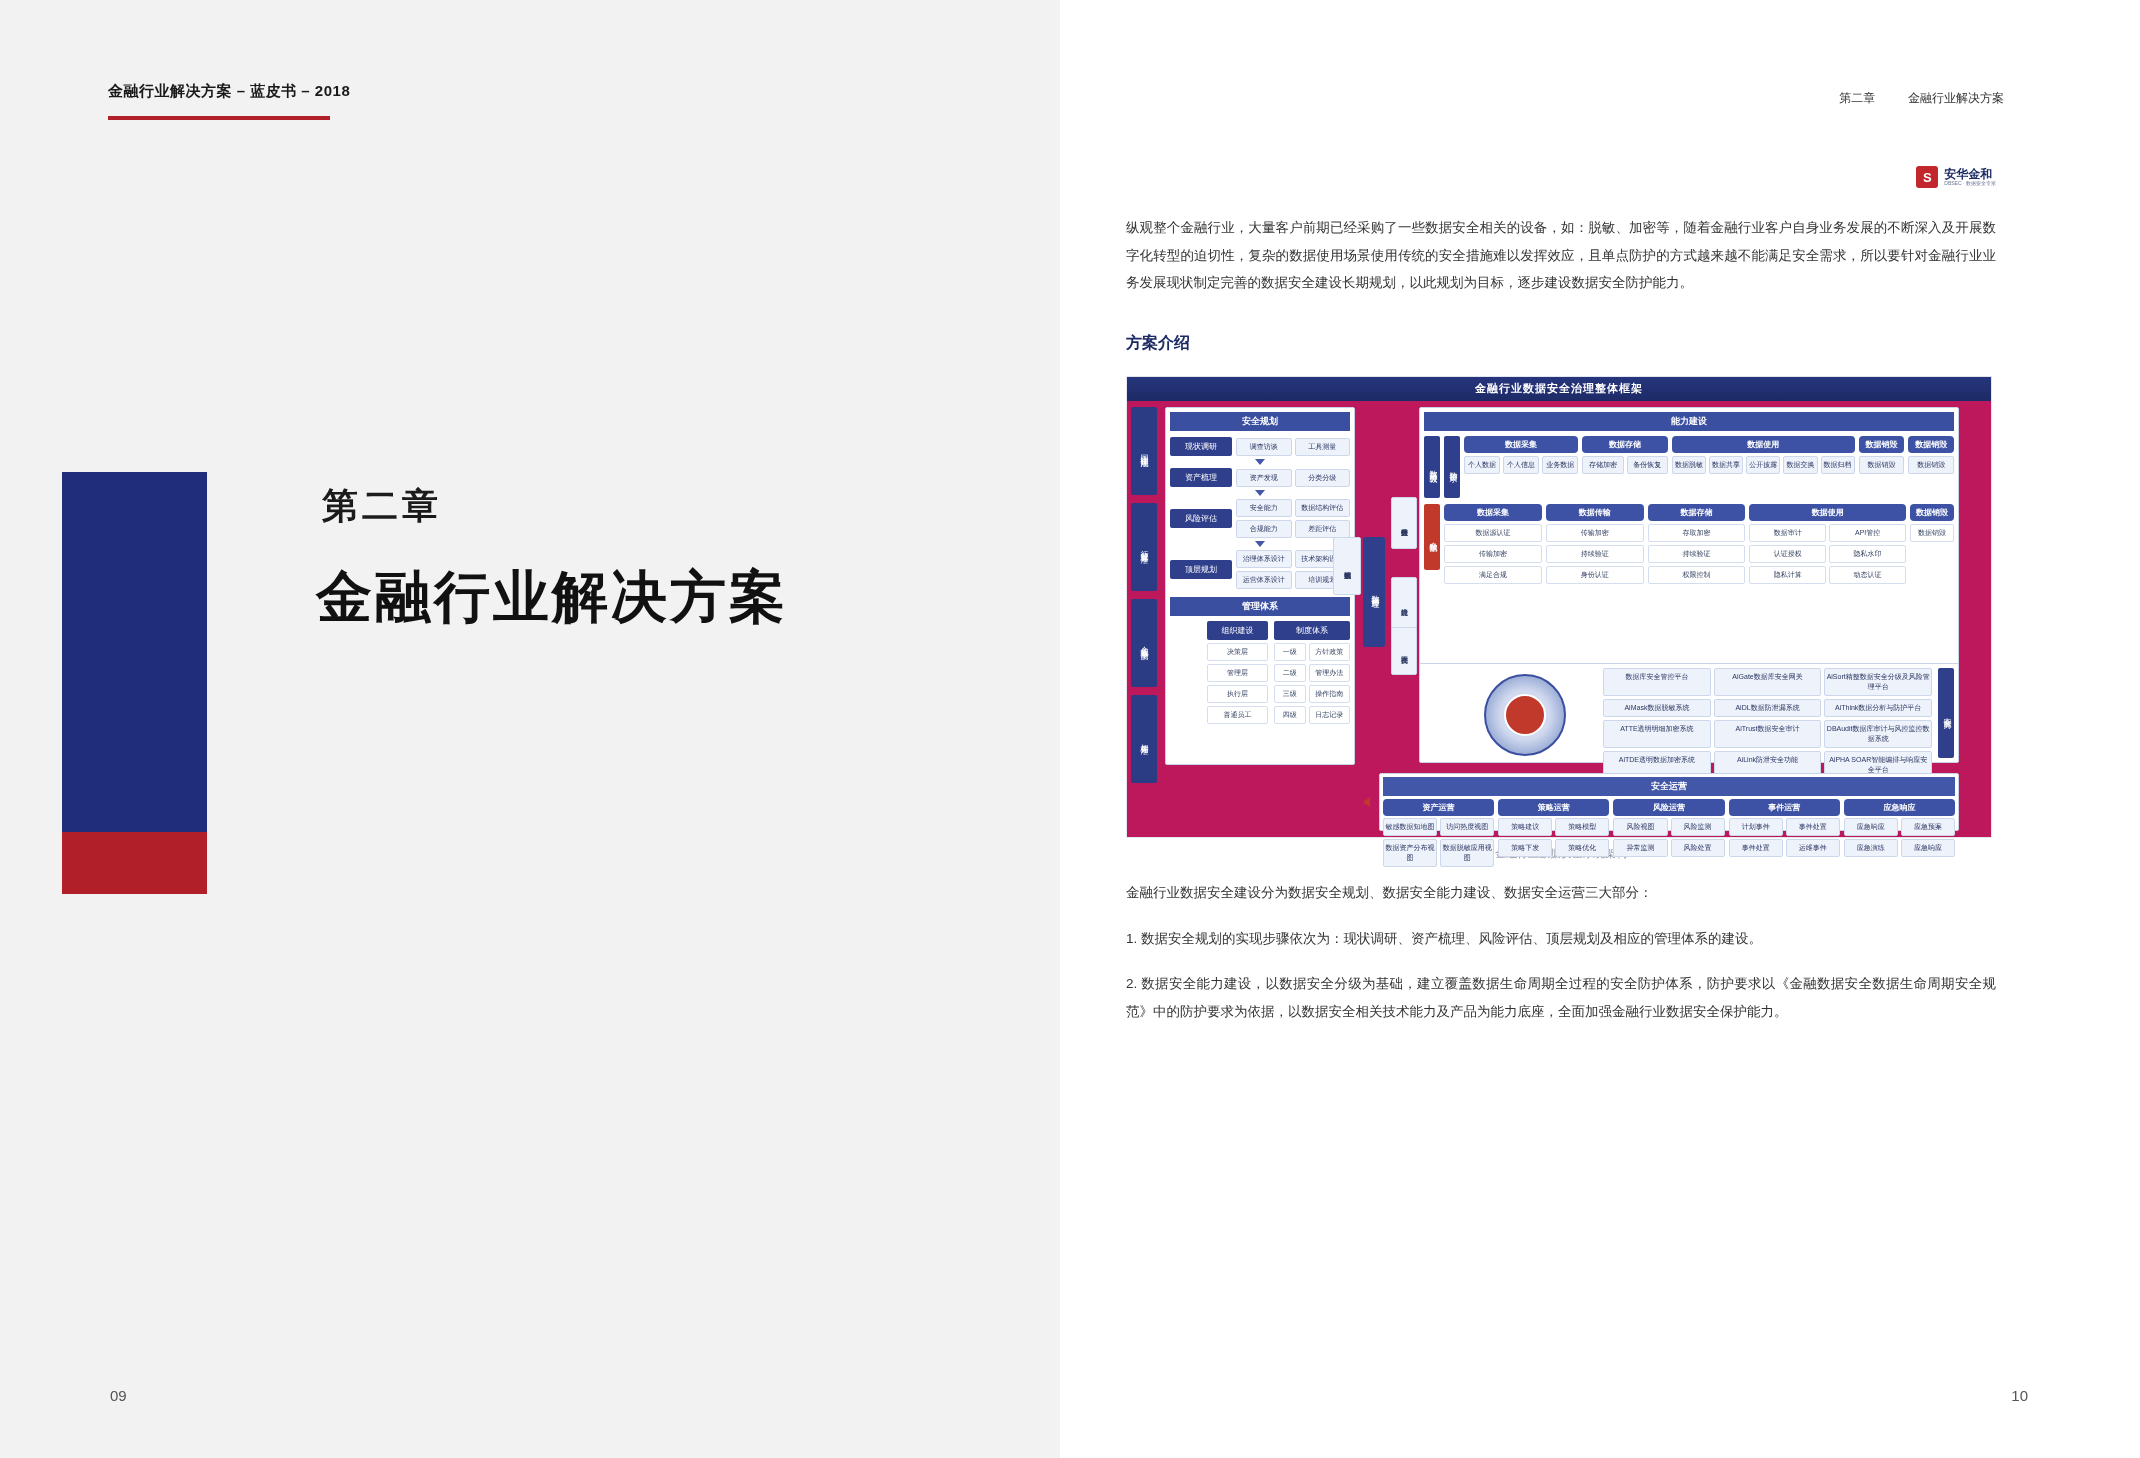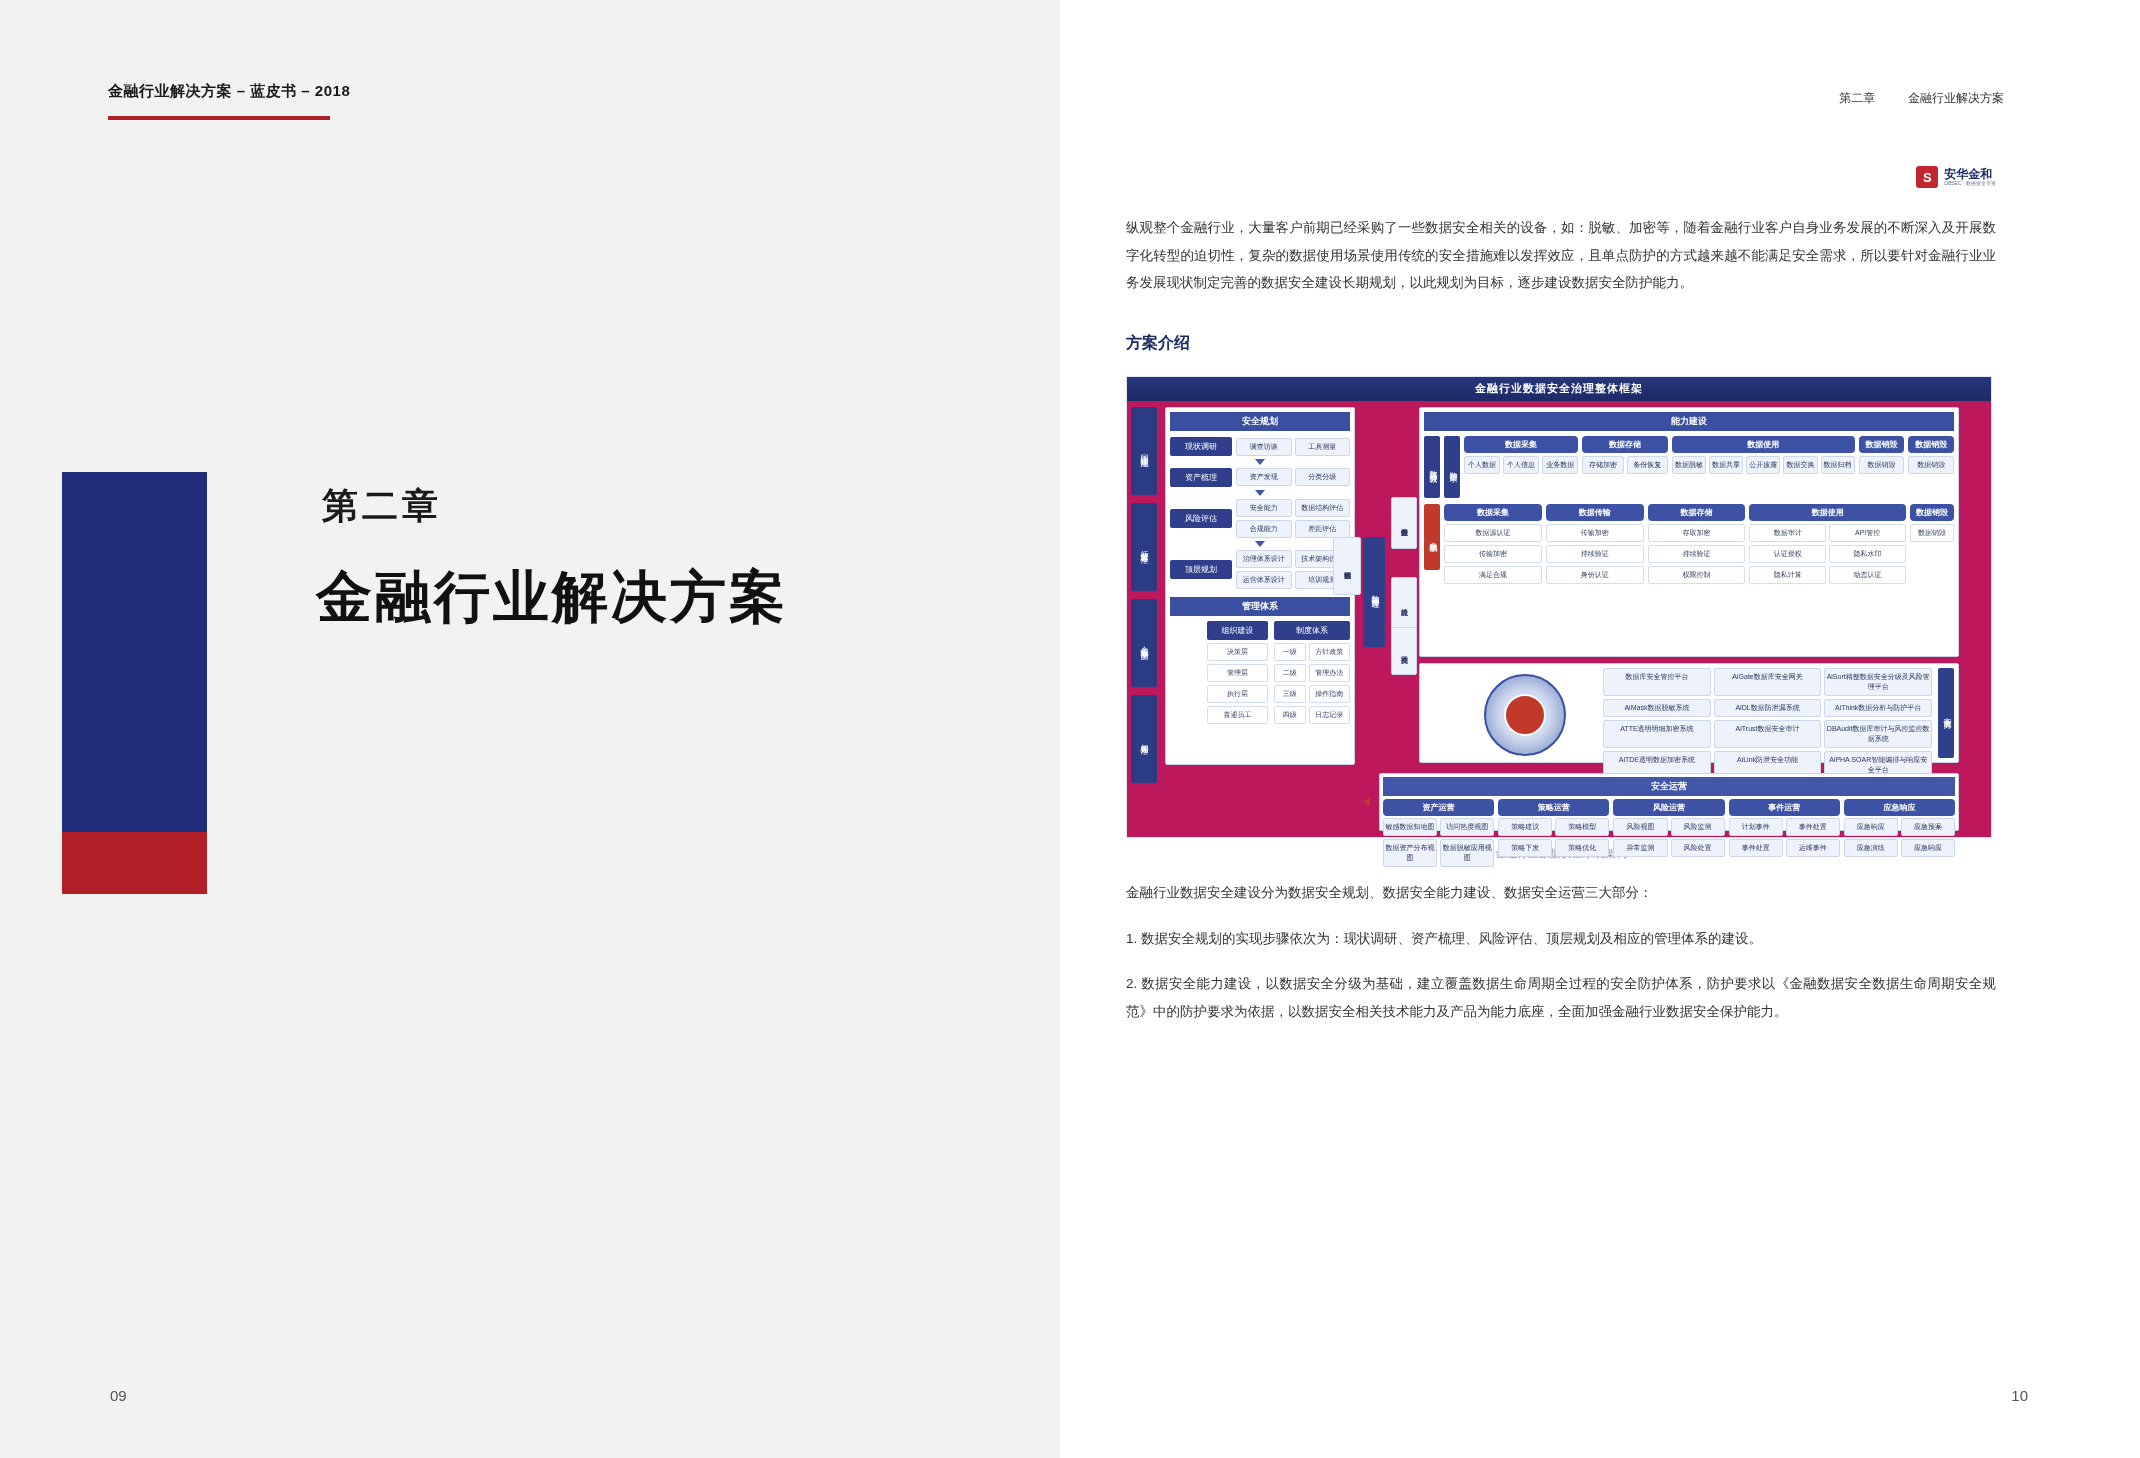--- a/index.html
+++ b/index.html
@@ -118,21 +118,21 @@
               <div class="blk" style="width:58px;">现状调研</div>
               <div class="grid" style="grid-template-columns:1fr 1fr;flex:1;">
                 <div class="cell">调查访谈</div>
                 <div class="cell">工具测量</div>
               </div>
             </div>
             <div style="display:flex;justify-content:center;margin:3px 0;">
                 <div class="arrow-down"></div>
               </div>
 
-            <div style="display:flex;gap:4px;align-items:flex-start;">
+            <div style="display:flex;gap:4px;align-items:flex-end;">
               <div class="blk" style="width:58px;">资产梳理</div>
               <div class="grid" style="grid-template-columns:1fr 1fr;flex:1;">
                 <div class="cell">资产发现</div>
                 <div class="cell">分类分级</div>
               </div>
             </div>
             <div style="display:flex;justify-content:center;margin:3px 0;">
                 <div class="arrow-down"></div>
               </div>
 
@@ -183,21 +183,21 @@
               </div>
             </div>
           </div>
 
           <div class="vstrip" style="position:absolute;left:236px;top:160px;width:22px;height:110px;">数据资产管理</div>
           <div class="cell" style="position:absolute;left:206px;top:160px;width:24px;height:50px;writing-mode:vertical-rl;display:flex;align-items:center;justify-content:center;">敏感数据识别</div>
           <div class="cell" style="position:absolute;left:264px;top:120px;width:22px;height:44px;writing-mode:vertical-rl;display:flex;align-items:center;justify-content:center;">数据分类分级</div>
           <div class="cell" style="position:absolute;left:264px;top:200px;width:22px;height:44px;writing-mode:vertical-rl;display:flex;align-items:center;justify-content:center;">能力建设</div>
           <div class="cell" style="position:absolute;left:264px;top:250px;width:22px;height:40px;writing-mode:vertical-rl;display:flex;align-items:center;justify-content:center;">资产视图</div>
 
-          <div class="panel" style="left:292px;top:30px;width:540px;height:250px;padding:4px;box-sizing:border-box;">
+          <div class="panel" style="left:292px;top:30px;width:540px;height:314px;padding:4px;box-sizing:border-box;">
             <div class="panel-title">能力建设</div>
 
             <div style="display:flex;gap:4px;margin-top:5px;align-items:flex-start;">
               <div class="vstrip" style="width:16px;height:62px;">数据分类分级</div>
               <div class="vstrip" style="width:16px;height:62px;">防护需求</div>
               <div style="flex:1;display:flex;gap:4px;">
                 <div style="flex:1;">
                   <div class="mini-title">数据采集</div>
                   <div style="display:flex;gap:3px;margin-top:3px;">
                     <div class="cell" style="flex:1;">个人数据</div>

